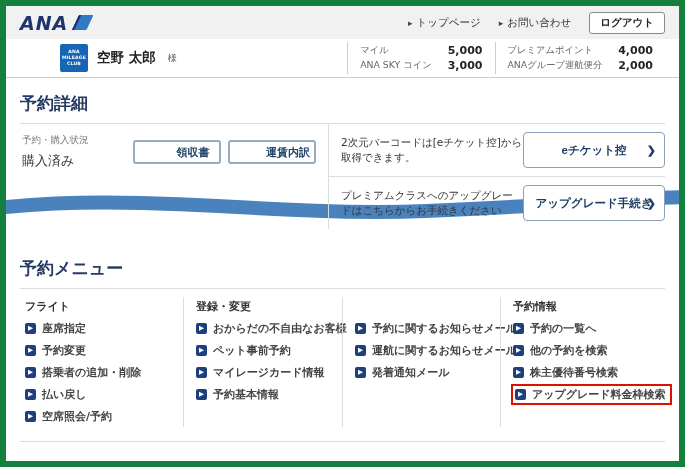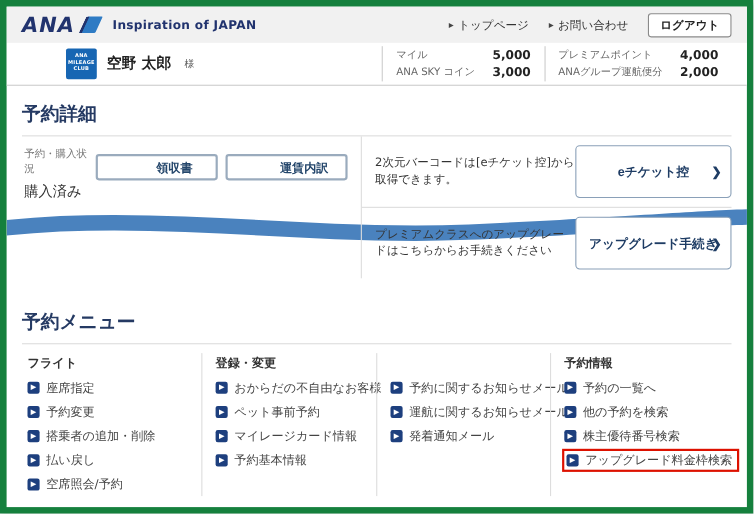--- a/index.html
+++ b/index.html
@@ -41,68 +41,67 @@
   
   .content { position:relative; padding:0 14px; }
   .sec-title { margin-top:14px; font-size:17px; font-weight:bold; color:#253a63;
                padding-bottom:8px; border-bottom:1px solid #ddd; }
 
   .detail-grid { display:flex; min-height:94px; }
   .detail-left { width:328px; display:flex; justify-content:space-between; padding:10px 12px 0 2px; }
   .status-label { font-size:9.5px; color:#777; }
   .status-value { font-size:13px; color:#333; margin-top:5px; }
   .small-btns { display:flex; gap:7px; margin-top:6px; }
-  .sbtn { width:111px; height:24px; background:#fff; border:2px solid #9aabbd; border-radius:3px;
+  .sbtn { width:88px; height:24px; background:#fff; border:2px solid #9aabbd; border-radius:3px;
           font-size:11px; font-weight:bold; color:#24466b; cursor:pointer;padding-left:32px; }
   .detail-right { flex:1; border-left:1px solid #ddd; display:flex; flex-direction:column;align-items:flex-end; }
   .dr-row { display:flex; align-items:center; justify-content:space-between;
             padding:8px 0 8px 12px; flex:1; }
   .dr-row.first { border-bottom:1px solid #ddd; }
   .note { font-size:10.5px; color:#333; line-height:1.4; width:182px; }
-  .big-btn { position:relative; width:142px; height:48px; background:#fff; border:1px solid #8aa0b8;
+  .big-btn { position:relative; width:142px; height:36px; background:#fff; border:1px solid #8aa0b8;
              border-radius:4px; font-size:11.5px; font-weight:bold; color:#1e3c64; cursor:pointer;
              display:flex; align-items:center; justify-content:center; }
   .big-btn .chev { position:absolute; right:8px; font-size:11px; font-weight:bold; color:#1e3c64; }
 
   
   .wave-svg { position:absolute; left:0; top:178px; width:685px; height:48px; z-index:0; pointer-events:none; }
 
   
   .menu-title { margin-top:28px; position:relative; z-index:1; }
   .menu-grid { display:grid; grid-template-columns:163px 159px 158px 1fr;
                border-bottom:1px solid #ddd; padding:8px 0 14px 0; }
   .menu-col { padding:0 10px 0 5px; }
   .menu-col + .menu-col { border-left:1px solid #ddd; padding-left:12px; }
   .col-header { font-size:11px; font-weight:bold; color:#333; height:20px; line-height:20px; }
   ul.menu-list { list-style:none; }
   .menu-item { height:22px; display:flex; align-items:center; cursor:pointer; }
   .item-wrap { display:inline-flex; align-items:center; gap:6px; }
   .item-wrap.highlight { border:2px solid #dd1100; padding:1px 4px 1px 2px; margin-left:-2px; }
   .arrow-ic { width:11px; height:11px; background:#1d3f7e; color:#fff; border-radius:2px;
               font-size:6.5px; display:flex; align-items:center; justify-content:center; flex:none; }
-  .item-label { font-size:11px; color:#444; white-space:nowrap; }
+  .item-label { font-size:11px; color:#444; white-space:nowrap;font-weight:bold; }
 
   
   .hints-bar { margin-top:22px; height:34px; border:1px solid #c9c9c9; border-radius:1px;
                display:flex; align-items:center; justify-content:space-between; padding:0 9px; background:#fff; }
   .hints-title { font-size:12px; font-weight:bold; color:#333; }
   .hints-toggle { width:18px; height:18px; border:1px solid #999; border-radius:2px;
                   background:linear-gradient(#fff,#e6e6e6); font-size:7px; color:#444;
                   display:flex; align-items:center; justify-content:center; cursor:pointer; }
 </style>
 </head>
 <body>
 
 <div class="page">
 
   <div class="topbar">
     <div class="logo">
       <span class="logo-ana">ANA</span>
       <span class="logo-slash"></span>
-      <span class="logo-tagline">Inspiration of JAPAN</span>
     </div>
     <div class="top-links">
       <span class="top-link">
         <span class="blt">▸</span>
         <span>トップページ</span>
       </span>
       <span class="top-link">
         <span class="blt">▸</span>
         <span>お問い合わせ</span>
       </span>

